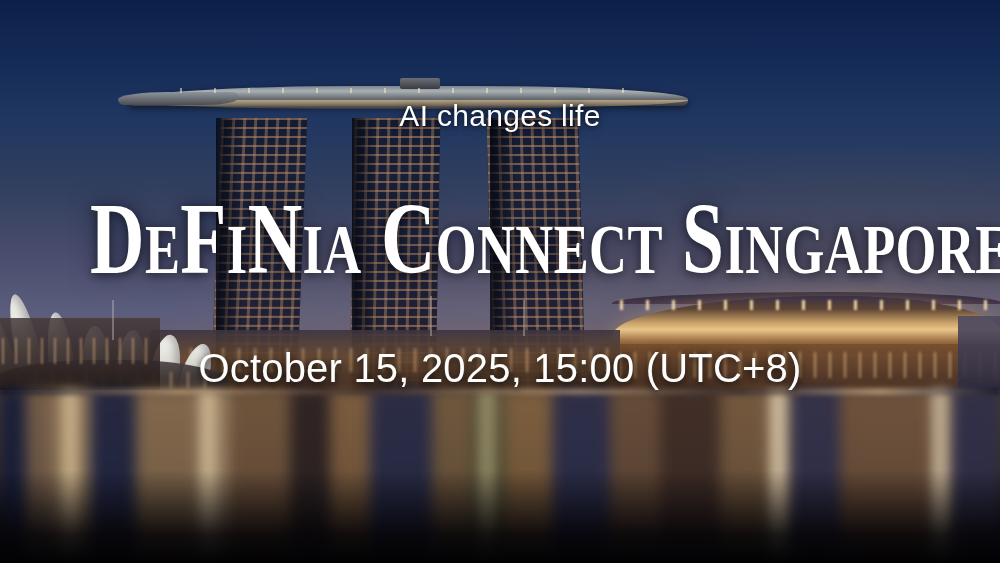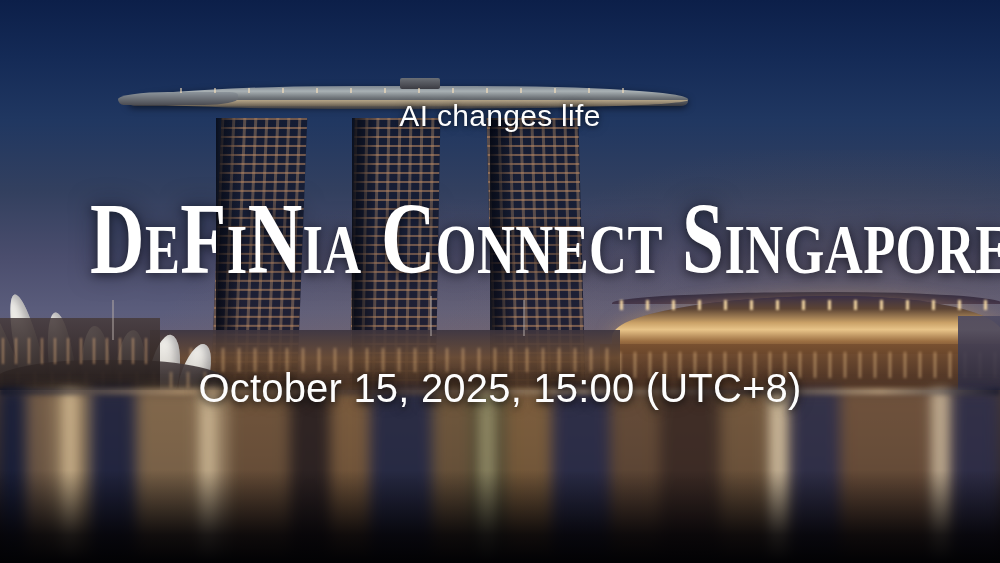--- a/index.html
+++ b/index.html
@@ -278,21 +278,20 @@
     text-shadow:0 2px 10px rgba(0,0,0,.55), 0 0 26px rgba(10,16,36,.5);
     white-space:nowrap;
   }
   .date-line {
     position:absolute; left:0; top:346px; width:1000px;
     text-align:center;
     font-size:40px; font-weight:400; letter-spacing:.2px;
     color:#fdfdfd;
     text-shadow:0 2px 7px rgba(0,0,0,.7), 0 0 16px rgba(0,0,0,.4);
     white-space:nowrap;
-    margin-top:20px;
   }
 </style>
 </head>
 <body>
 
 <div id="banner">
 
   <div class="sky"></div>
   <div class="sky-glow-c"></div>
   <div class="sky-glow-r"></div>

